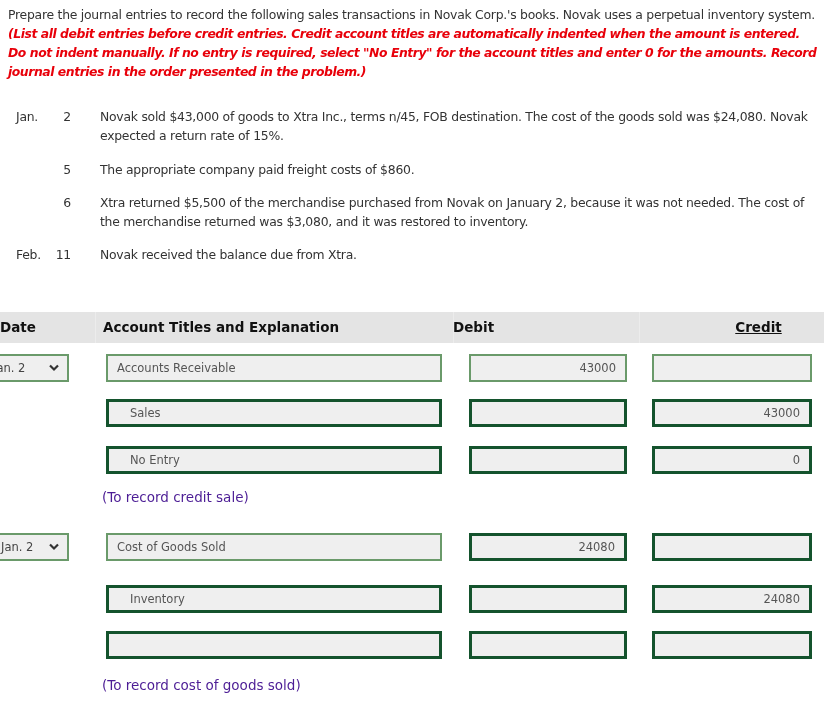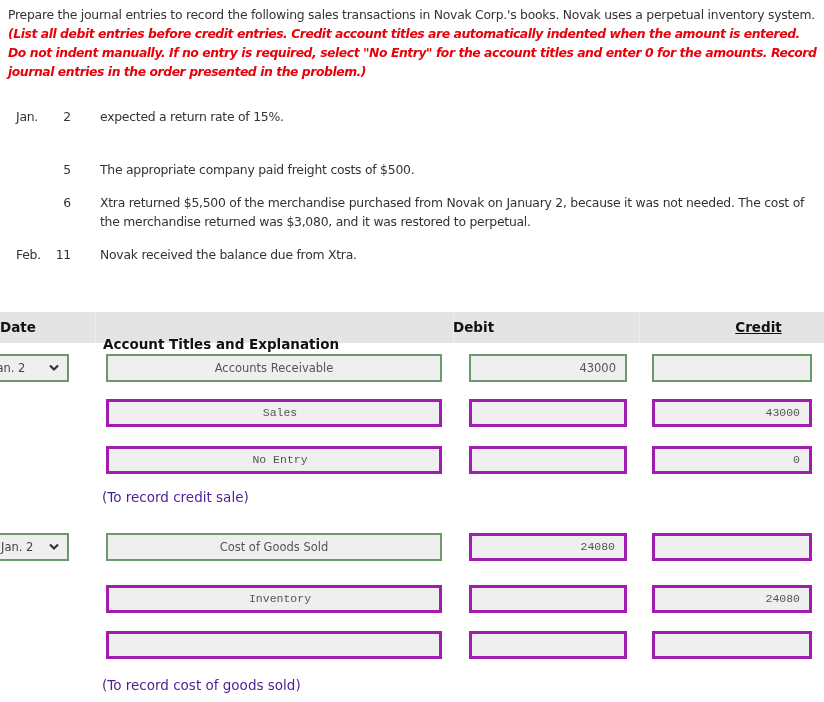--- a/index.html
+++ b/index.html
@@ -20,33 +20,33 @@
     .txn .day { position: absolute; left: 44px; width: 27px; text-align: right; top: 0; }
     .txn .desc { position: absolute; left: 100px; top: 0; width: 715px; }
 
     .header {
       position: absolute; left: 0; top: 312px; width: 824px; height: 31px;
       background: #e4e4e4; font-weight: bold; font-size: 13.5px; color: #111;
     }
     .header .col { position: absolute; top: 0; height: 31px; line-height: 31px; }
     .header .sep { position: absolute; top: 0; width: 1px; height: 31px; background: #ececec; }
     .col-date { left: 0; width: 95px; padding-left: 0; }
-    .col-acct { left: 103px; width: 340px; margin-top: 17px; }
+    .col-acct { left: 103px; width: 340px; }
     .col-debit { left: 453px; width: 186px; }
     .col-credit { left: 666px; width: 185px; text-align: center; text-decoration: underline; }
 
     .field {
       position: absolute; box-sizing: border-box; height: 28px;
       background: #efefef; font-family: "DejaVu Sans", "Liberation Sans", sans-serif;
       font-size: 11.5px; color: #555; line-height: 24px; padding: 0 9px;
       white-space: nowrap; overflow: hidden;
     }
     .ok { border: 2px solid #6a9a6a; }
-    .bad { border: 3px solid #a21caf; line-height: 22px; font-family: Liberation Mono, monospace; }
-    .acct { left: 106px; width: 336px; text-align: center; }
+    .bad { border: 3px solid #14532d; line-height: 22px; }
+    .acct { left: 106px; width: 336px; }
     .acct.indent { padding-left: 21px; }
     .debit { left: 469px; width: 158px; text-align: right; }
     .credit { left: 652px; width: 160px; text-align: right; }
 
     .date-select {
       position: absolute; left: -6px; width: 75px; height: 28px; box-sizing: border-box;
       border: 2px solid #6a9a6a; border-left: none; background: #efefef;
       font-size: 11.5px; color: #444; line-height: 24px; padding-left: 5px;
       white-space: nowrap; overflow: hidden;
     }
@@ -60,34 +60,35 @@
 
 <div class="instructions">
   <span>Prepare the journal entries to record the following sales transactions in Novak Corp.'s books. Novak uses a perpetual inventory system.</span>
   <span class="red">(List all debit entries before credit entries. Credit account titles are automatically indented when the amount is entered. Do not indent manually. If no entry is required, select "No Entry" for the account titles and enter 0 for the amounts. Record journal entries in the order presented in the problem.)</span>
 </div>
 
 <div class="txn" style="top:107px;">
   <span class="month">Jan.</span>
   <span class="day">2</span>
   <div class="desc">
+    <div>Novak sold $43,000 of goods to Xtra Inc., terms n/45, FOB destination. The cost of the goods sold was $24,080. Novak</div>
     <div>expected a return rate of 15%.</div>
   </div>
 </div>
 <div class="txn" style="top:160px;">
   <span class="day">5</span>
   <div class="desc">
-    <div>The appropriate company paid freight costs of $500.</div>
+    <div>The appropriate company paid freight costs of $860.</div>
   </div>
 </div>
 <div class="txn" style="top:193px;">
   <span class="day">6</span>
   <div class="desc">
     <div>Xtra returned $5,500 of the merchandise purchased from Novak on January 2, because it was not needed. The cost of</div>
-    <div>the merchandise returned was $3,080, and it was restored to perpetual.</div>
+    <div>the merchandise returned was $3,080, and it was restored to inventory.</div>
   </div>
 </div>
 <div class="txn" style="top:245px;">
   <span class="month">Feb.</span>
   <span class="day">11</span>
   <div class="desc">
     <div>Novak received the balance due from Xtra.</div>
   </div>
 </div>
 

